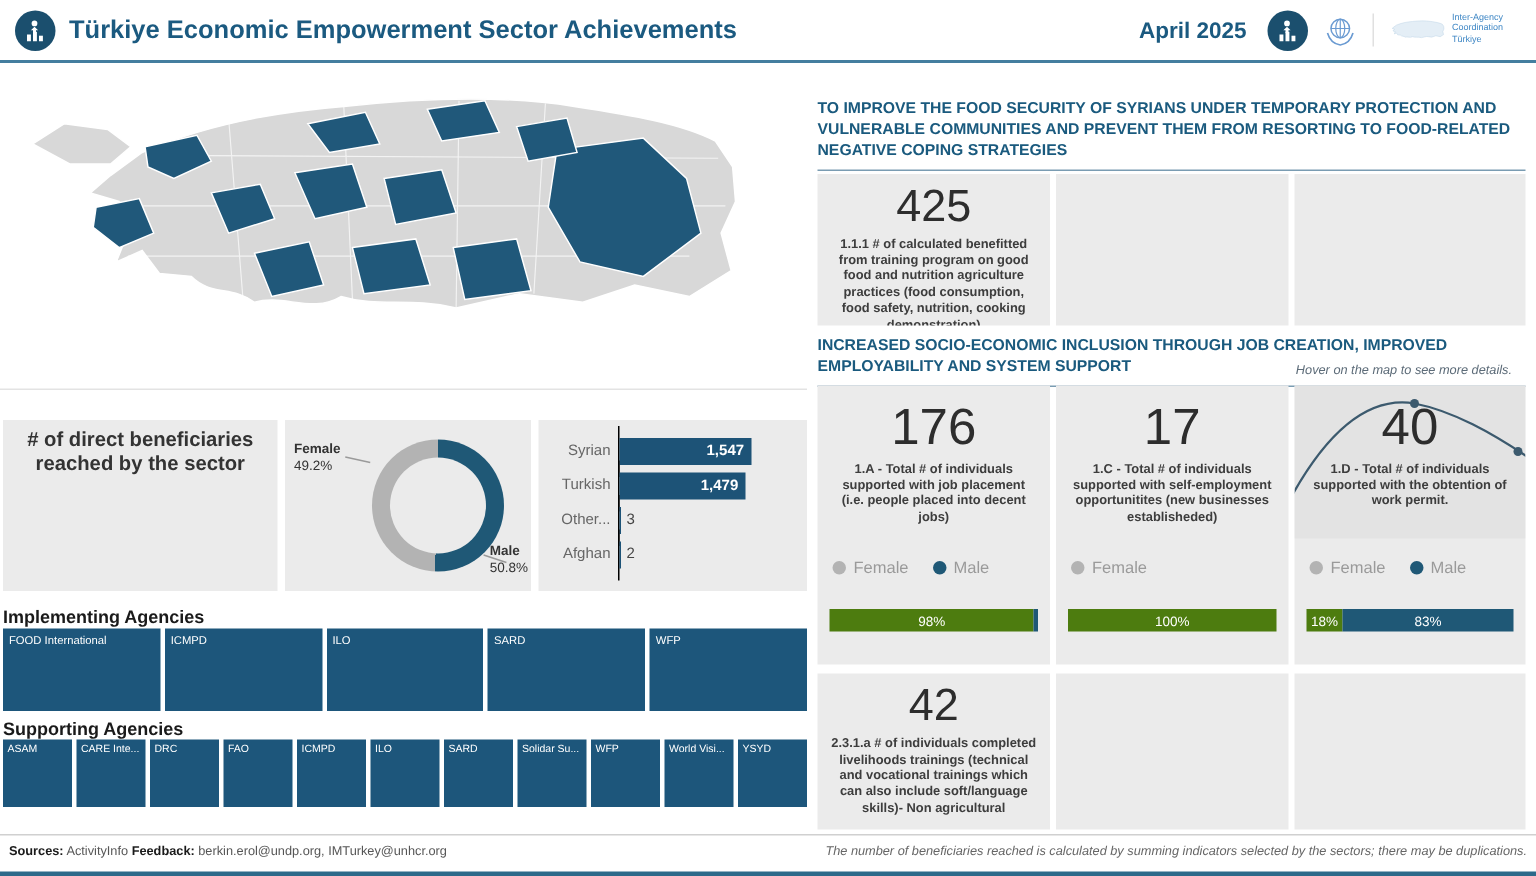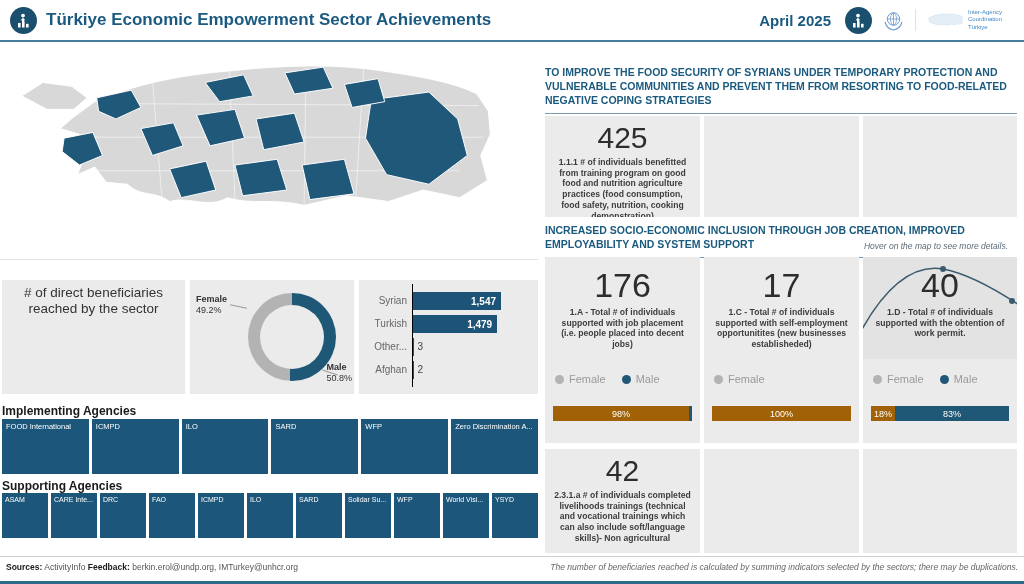--- a/index.html
+++ b/index.html
@@ -20,21 +20,21 @@
   .iac-text{font-size:6px;line-height:1.25;color:#3f87c5;width:46px}
 
   
   #map-wrap{left:4px;top:46px;width:508px;height:192px}
   .hover-note{right:16px;top:241px;font-size:8.5px;font-style:italic;color:#5c6b78}
   .left-divider{left:0;top:259px;width:538px;border-top:1px solid #e3e3e3}
 
   .card{background:#ebebeb;position:absolute;box-sizing:border-box;overflow:hidden}
   .card-benef{left:2px;top:280px;width:183px;height:114px;text-align:center}
   .benef-value{font-size:37px;font-weight:bold;color:#2d2d2d;margin-top:12px;letter-spacing:1px}
-  .benef-label{font-size:13.5px;font-weight:normal;color:#333;margin-top:5px;line-height:1.2;padding:0 6px}
+  .benef-label{font-size:13.5px;font-weight:bold;color:#333;margin-top:5px;line-height:1.2;padding:0 6px}
 
   .card-donut{left:190px;top:280px;width:164px;height:114px}
   .donut-ring{position:absolute;left:58px;top:13px;width:88px;height:88px;border-radius:50%}
   .donut-hole{position:absolute;left:12px;top:12px;width:64px;height:64px;border-radius:50%;background:#ebebeb}
   .donut-lbl{position:absolute;font-size:9px;color:#333;line-height:1.25}
   .donut-lbl .nm{font-weight:bold}
   .lbl-female{left:6px;top:14px}
   .lbl-male{right:2px;bottom:10px;text-align:left}
   .leader{position:absolute;border-top:1px solid #9a9a9a}
   .leader-f{left:40px;top:26px;width:17px;transform:rotate(12deg)}
@@ -76,21 +76,21 @@
   .r2 .kpi-value{font-size:34px;margin-top:9px}
   .kpi-label{font-size:8.6px;font-weight:bold;color:#3d3d3d;padding:2px 9px;line-height:1.25;position:relative;z-index:2}
   .legend{position:absolute;left:10px;top:112px;display:flex;gap:16px;align-items:center}
   .dot{width:9px;height:9px;border-radius:50%;display:inline-block;margin-right:5px;vertical-align:-1px}
   .dot.gray{background:#b3b3b3}
   .dot.blue{background:#1f5876}
   .lg-lbl{font-size:11px;color:#9a9a9a}
   .pct-bar{position:absolute;left:8px;right:8px;bottom:22px;height:15px;display:flex}
   .seg{height:100%;font-size:9px;color:#fff;display:flex;align-items:center;justify-content:center;
        overflow:hidden;box-sizing:border-box}
-  .seg.gray{background:#a16207}
+  .seg.gray{background:#4d7c0f}
   .seg.blue{background:#1f5876}
   .spark-wrap{position:absolute;top:0;left:0;right:0;height:102px;background:#e3e3e3;text-align:center}
   .spark-svg{position:absolute;left:0;top:0;z-index:1}
 
   
   .footer-divider{left:0;top:556px;width:1024px;border-top:1px solid #d0d0d0}
   .footer-left{left:6px;top:562px;font-size:8.5px;color:#555}
   .footer-left b{color:#1a1a1a}
   .footer-note{right:6px;top:562px;font-size:8.5px;font-style:italic;color:#666}
   .bottom-bar{left:0;top:581px;width:1024px;height:3px;background:#2d6a8a}
@@ -223,21 +223,20 @@
   </div>
 </div>
 
 <div class="agency-head" id="impl-head">Implementing Agencies</div>
 <div class="agency-row" id="impl-row">
   <div class="agency-box">FOOD International</div>
   <div class="agency-box">ICMPD</div>
   <div class="agency-box">ILO</div>
   <div class="agency-box">SARD</div>
   <div class="agency-box">WFP</div>
-  <div class="agency-box">Zero Discrimination A...</div>
 </div>
 
 <div class="agency-head" id="supp-head">Supporting Agencies</div>
 <div class="agency-row" id="supp-row">
   <div class="agency-box">ASAM</div>
   <div class="agency-box">CARE Inte...</div>
   <div class="agency-box">DRC</div>
   <div class="agency-box">FAO</div>
   <div class="agency-box">ICMPD</div>
   <div class="agency-box">ILO</div>
@@ -245,21 +244,21 @@
   <div class="agency-box">Solidar Su...</div>
   <div class="agency-box">WFP</div>
   <div class="agency-box">World Visi...</div>
   <div class="agency-box">YSYD</div>
 </div>
 
 <div class="sec-head" id="sec1">TO IMPROVE THE FOOD SECURITY OF SYRIANS UNDER TEMPORARY PROTECTION AND VULNERABLE COMMUNITIES AND PREVENT THEM FROM RESORTING TO FOOD-RELATED NEGATIVE COPING STRATEGIES</div>
 
 <div class="card kpi r1 c1">
   <div class="kpi-value">425</div>
-  <div class="kpi-label">1.1.1 # of individuals benefitted from training program on good food and nutrition agriculture practices (food consumption, food safety, nutrition, cooking demonstration)</div>
+  <div class="kpi-label">1.1.1 # of calculated benefitted from training program on good food and nutrition agriculture practices (food consumption, food safety, nutrition, cooking demonstration)</div>
 </div>
 <div class="card kpi r1 c2"></div>
 <div class="card kpi r1 c3"></div>
 
 <div class="sec-head" id="sec2">INCREASED SOCIO-ECONOMIC INCLUSION THROUGH JOB CREATION, IMPROVED EMPLOYABILITY AND SYSTEM SUPPORT</div>
 
 <div class="card kpi r2 c1">
   <div class="kpi-value">176</div>
   <div class="kpi-label">1.A - Total # of individuals supported with job placement (i.e. people placed into decent jobs)</div>
   <div class="legend">

